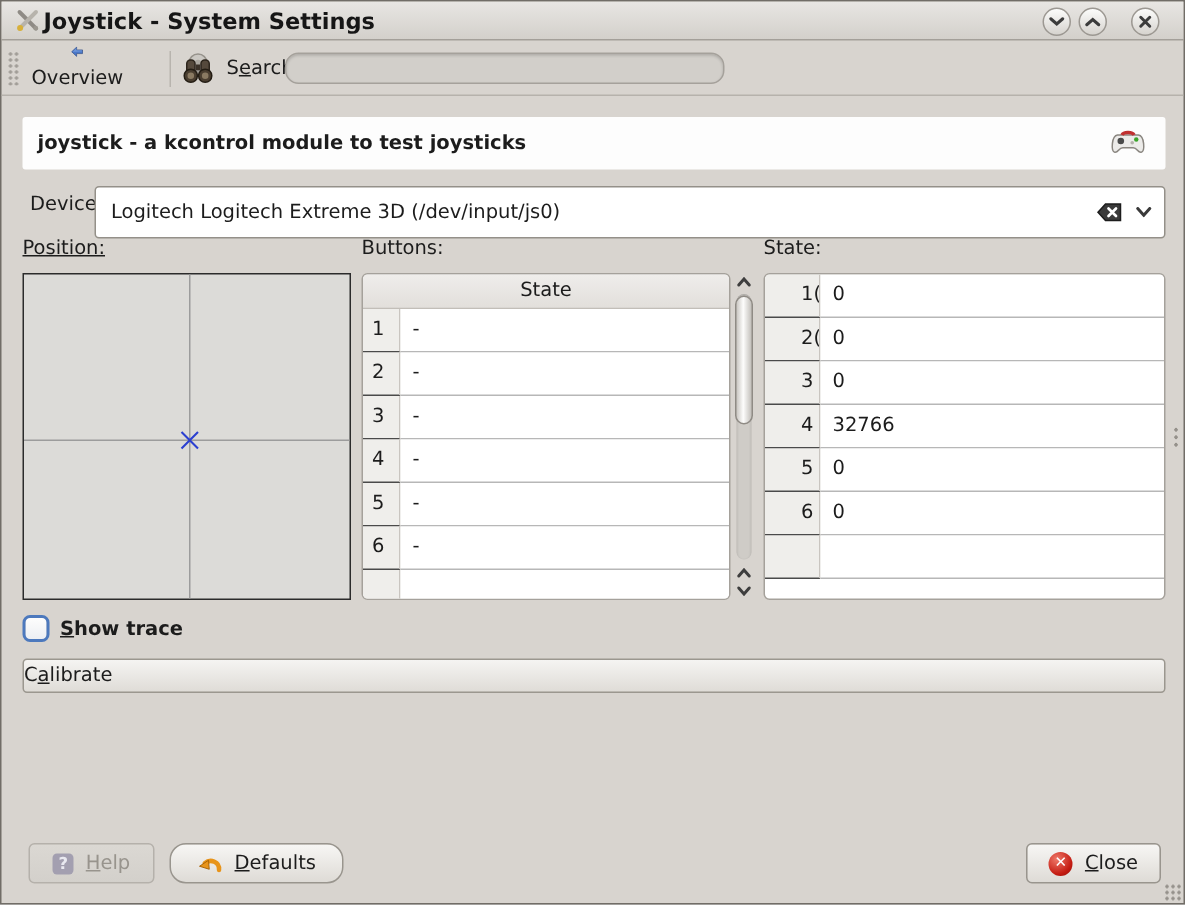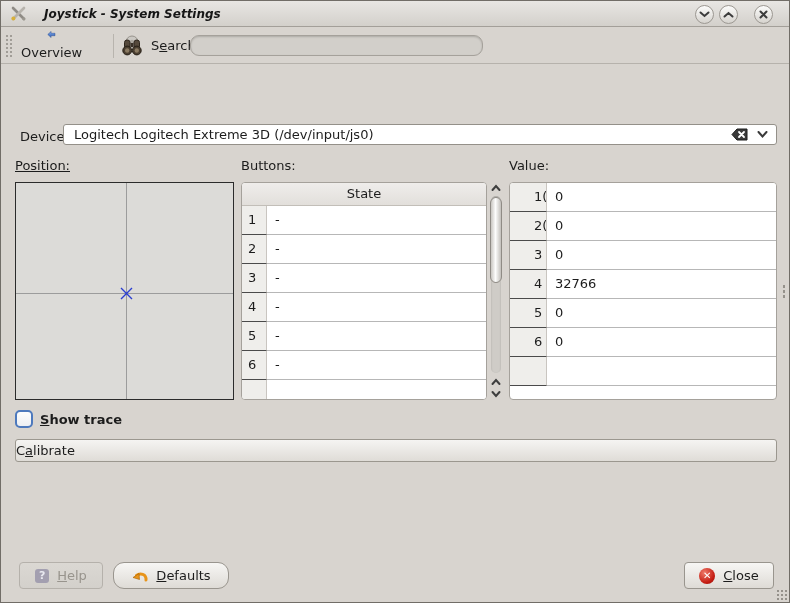--- a/index.html
+++ b/index.html
@@ -10,21 +10,21 @@
     background:#d8d4cf; border:1px solid #716d67; overflow:hidden;
   }
   
   .titlebar {
     position:absolute; top:0; left:0; right:0; height:26px;
     background:linear-gradient(#e8e6e3,#d3d0cb);
     border-bottom:1px solid #a39f99;
     display:flex; align-items:center;
   }
   .win-icon { margin-left:9px; width:17px; height:17px; }
-  .win-title { margin-left:17px; font-weight:bold; font-size:12px; color:#161616;font-style:italic; }
+  .win-title { margin-left:2px; font-weight:bold; font-size:15px; color:#161616; }
   .winbtn {
     position:absolute; top:4px; width:19px; height:19px; border-radius:50%;
     background:linear-gradient(#fcfcfb,#d6d3ce); border:1px solid #9c9892;
     display:flex; align-items:center; justify-content:center; cursor:pointer;
   }
   .winbtn.shade  { left:694px; }
   .winbtn.unshade{ left:718px; }
   .winbtn.close  { left:753px; }
   
   .toolbar {
@@ -55,21 +55,21 @@
   
   .kcm-header {
     position:absolute; left:14px; top:77px; width:762px; height:35px;
     background:#fdfdfd; border-radius:2px; display:flex; align-items:center;
   }
   .kcm-title { margin-left:10px; font-weight:bold; }
   .gamepad-icon { position:absolute; right:13px; top:6px; width:24px; height:22px; }
   
   .device-label { position:absolute; left:19px; top:128px; }
   .device-combo {
-    position:absolute; left:62px; top:123px; width:714px; height:21px;
+    position:absolute; left:62px; top:123px; width:714px; height:35px;
     background:#fff; border:1px solid #949089; border-radius:3px;
     display:flex; align-items:center; cursor:pointer;
   }
   .device-combo .combo-text { margin-left:10px; flex:1; }
   .combo-clear { width:17px; height:13px; margin-right:9px; cursor:pointer; }
   .combo-arrow { width:11px; height:7px; margin-right:8px; }
   
   .sec-label { position:absolute; top:157px; }
   .lbl-position { left:14px;text-decoration:underline; } .lbl-buttons { left:240px; } .lbl-axes { left:508px; }
   
@@ -208,36 +208,46 @@
       <circle cx="8.2" cy="17.5" r="4.4" fill="#4a3e30" stroke="#241d14"></circle>
       <circle cx="17.8" cy="17.5" r="4.4" fill="#4a3e30" stroke="#241d14"></circle>
       <circle cx="8.2" cy="17.5" r="2.2" fill="#8a7a62"></circle>
       <circle cx="17.8" cy="17.5" r="2.2" fill="#8a7a62"></circle>
       <rect x="11.5" y="10" width="3" height="4" fill="#3a3128"></rect>
     </svg>
     <span class="search-label"><span>S</span><span class="accel">e</span><span>arch:</span></span>
     <input class="search-input" type="text" placeholder="" style="">
   </div>
 
+  <div class="kcm-header">
+    <span class="kcm-title">joystick - a kcontrol module to test joysticks</span>
+    <svg class="gamepad-icon" viewBox="0 0 24 20">
+      <path d="M5 5 C1 5.5 0.5 16 3.2 16.5 C5.5 17 5.8 13.5 8.5 13.5 L15.5 13.5 C18.2 13.5 18.5 17 20.8 16.5 C23.5 16 23 5.5 19 5 Z" fill="#ecebe9" stroke="#8a8680" stroke-width="1"></path>
+      <path d="M8 5 C9 2.8 15 2.8 16 5" stroke="#c03030" stroke-width="2.4" fill="none"></path>
+      <circle cx="7.2" cy="9" r="2.2" fill="#4a4a4a"></circle>
+      <circle cx="17.5" cy="8" r="1.5" fill="#3aa52a"></circle>
+      <circle cx="14.8" cy="10.2" r="1.2" fill="#b5b2ac"></circle>
+    </svg>
+  </div>
 
   <span class="device-label">Device:</span>
   <div class="device-combo">
     <span class="combo-text">Logitech Logitech Extreme 3D (/dev/input/js0)</span>
     <svg class="combo-clear" viewBox="0 0 17 13">
       <path d="M1 6.5 L6 1 L16 1 L16 12 L6 12 Z" fill="#3a3a3a" stroke="#1c1c1c"></path>
       <path d="M8 4 L13 9 M13 4 L8 9" stroke="#fff" stroke-width="1.8" stroke-linecap="round"></path>
     </svg>
     <svg class="combo-arrow" viewBox="0 0 11 7">
       <path d="M1.5 1 L5.5 5.5 L9.5 1" fill="none" stroke="#3a3a3a" stroke-width="2" stroke-linecap="round"></path>
     </svg>
   </div>
 
   <span class="sec-label lbl-position">Position:</span>
   <span class="sec-label lbl-buttons">Buttons:</span>
-  <span class="sec-label lbl-axes">Value:</span>
+  <span class="sec-label lbl-axes">State:</span>
 
   <div class="pos-box">
     <div class="cross-v"></div>
     <div class="cross-h"></div>
     <svg class="pos-marker" viewBox="0 0 13 13">
       <path d="M1 1 L12 12 M12 1 L1 12" stroke="#2b3fd0" stroke-width="1.4"></path>
     </svg>
   </div>
 
   <div class="kde-table tbl-buttons">

